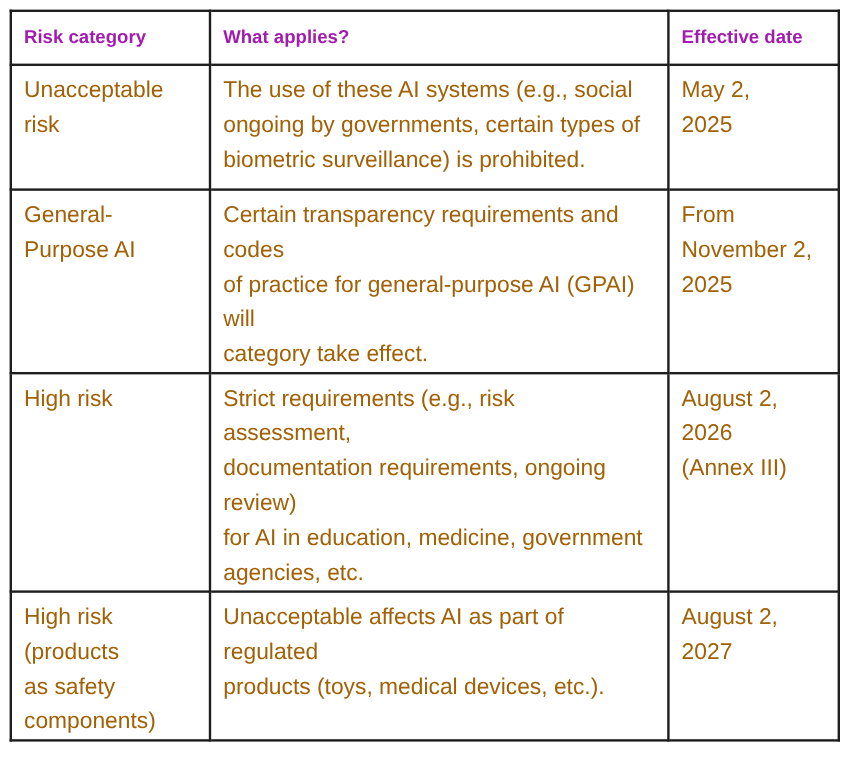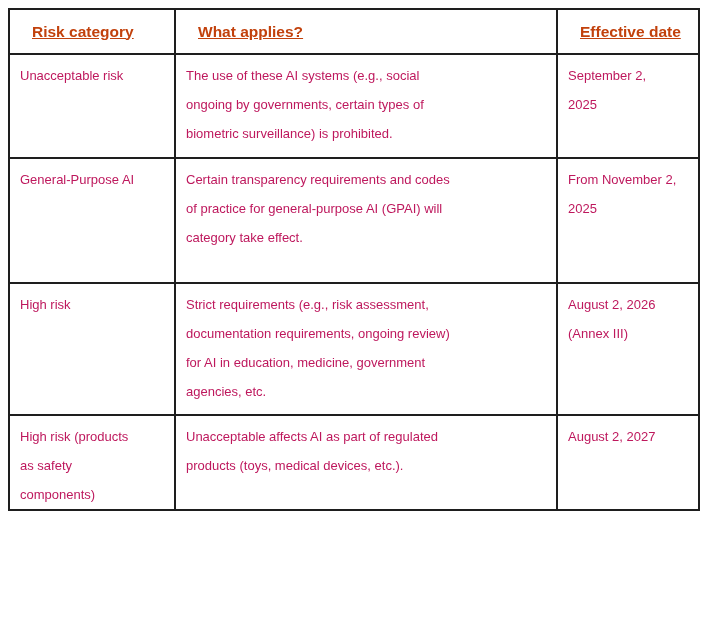--- a/index.html
+++ b/index.html
@@ -30,30 +30,29 @@
   table.risk-table th,
   table.risk-table td {
     border: 2px solid #1e1e1e;
     text-align: left;
     white-space: pre-line;
     overflow: hidden;
   }
   table.risk-table th {
     font-size: 15.5px;
     font-weight: bold;
-    color: #c2410c;
+    color: #a21caf;
     height: 43px;
     vertical-align: middle;
-    padding: 0 4px 0 22px;
+    padding: 0 4px 0 10px;
     line-height: 20px;
-    text-decoration: underline;
   }
   table.risk-table td {
-    font-size: 13px;
-    color: #be185d;
+    font-size: 19px;
+    color: #a16207;
     vertical-align: top;
     padding: 6px 16px 0 10px;
     line-height: 29px;
   }
   tbody tr:nth-child(1) { height: 104px; }
   tbody tr:nth-child(2) { height: 125px; }
   tbody tr:nth-child(3) { height: 132px; }
   tbody tr:nth-child(4) { height: 88px; }
   tbody tr:nth-child(5) { height: 105px; }
 </style>
@@ -73,21 +72,21 @@
         <th>What applies?</th>
         <th>Effective date</th>
       </tr>
     </thead>
     <tbody>
       <tr>
         <td>Unacceptable risk</td>
         <td>The use of these AI systems (e.g., social
 ongoing by governments, certain types of
 biometric surveillance) is prohibited.</td>
-        <td>September 2,
+        <td>May 2,
 2025</td>
       </tr>
       <tr>
         <td>General-Purpose AI</td>
         <td>Certain transparency requirements and codes
 of practice for general-purpose AI (GPAI) will
 category take effect.</td>
         <td>From November 2,
 2025</td>
       </tr>

